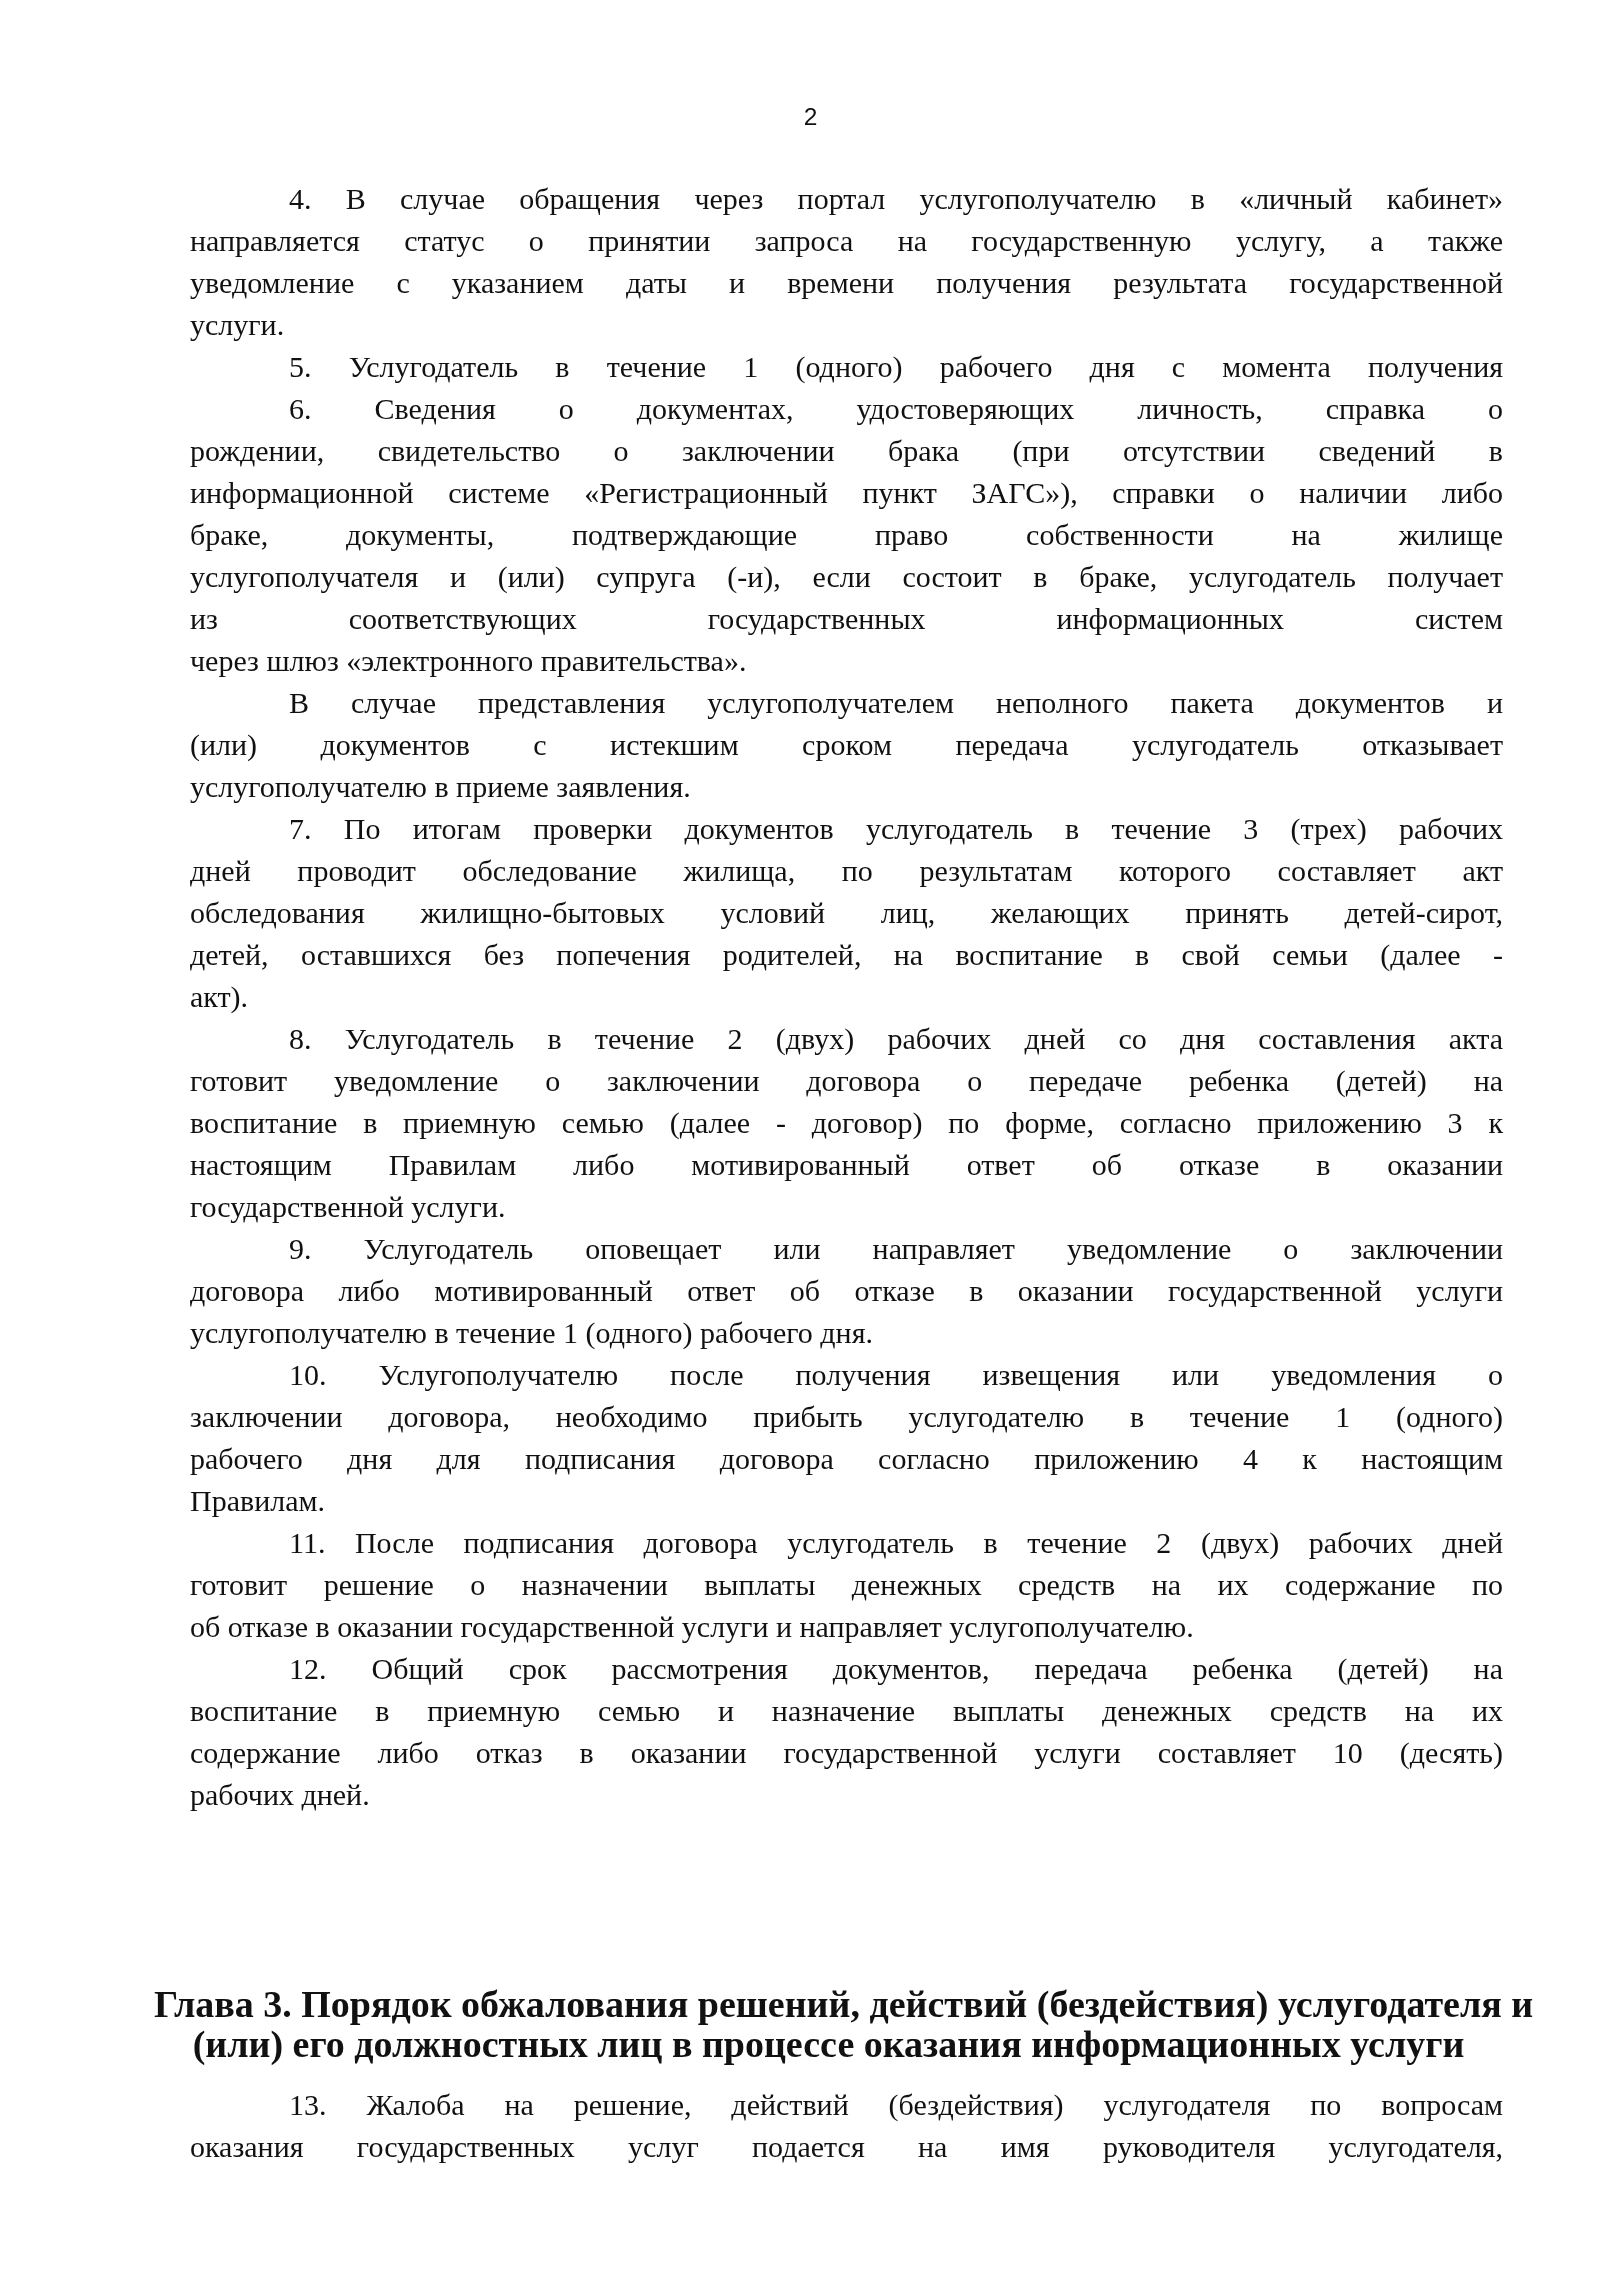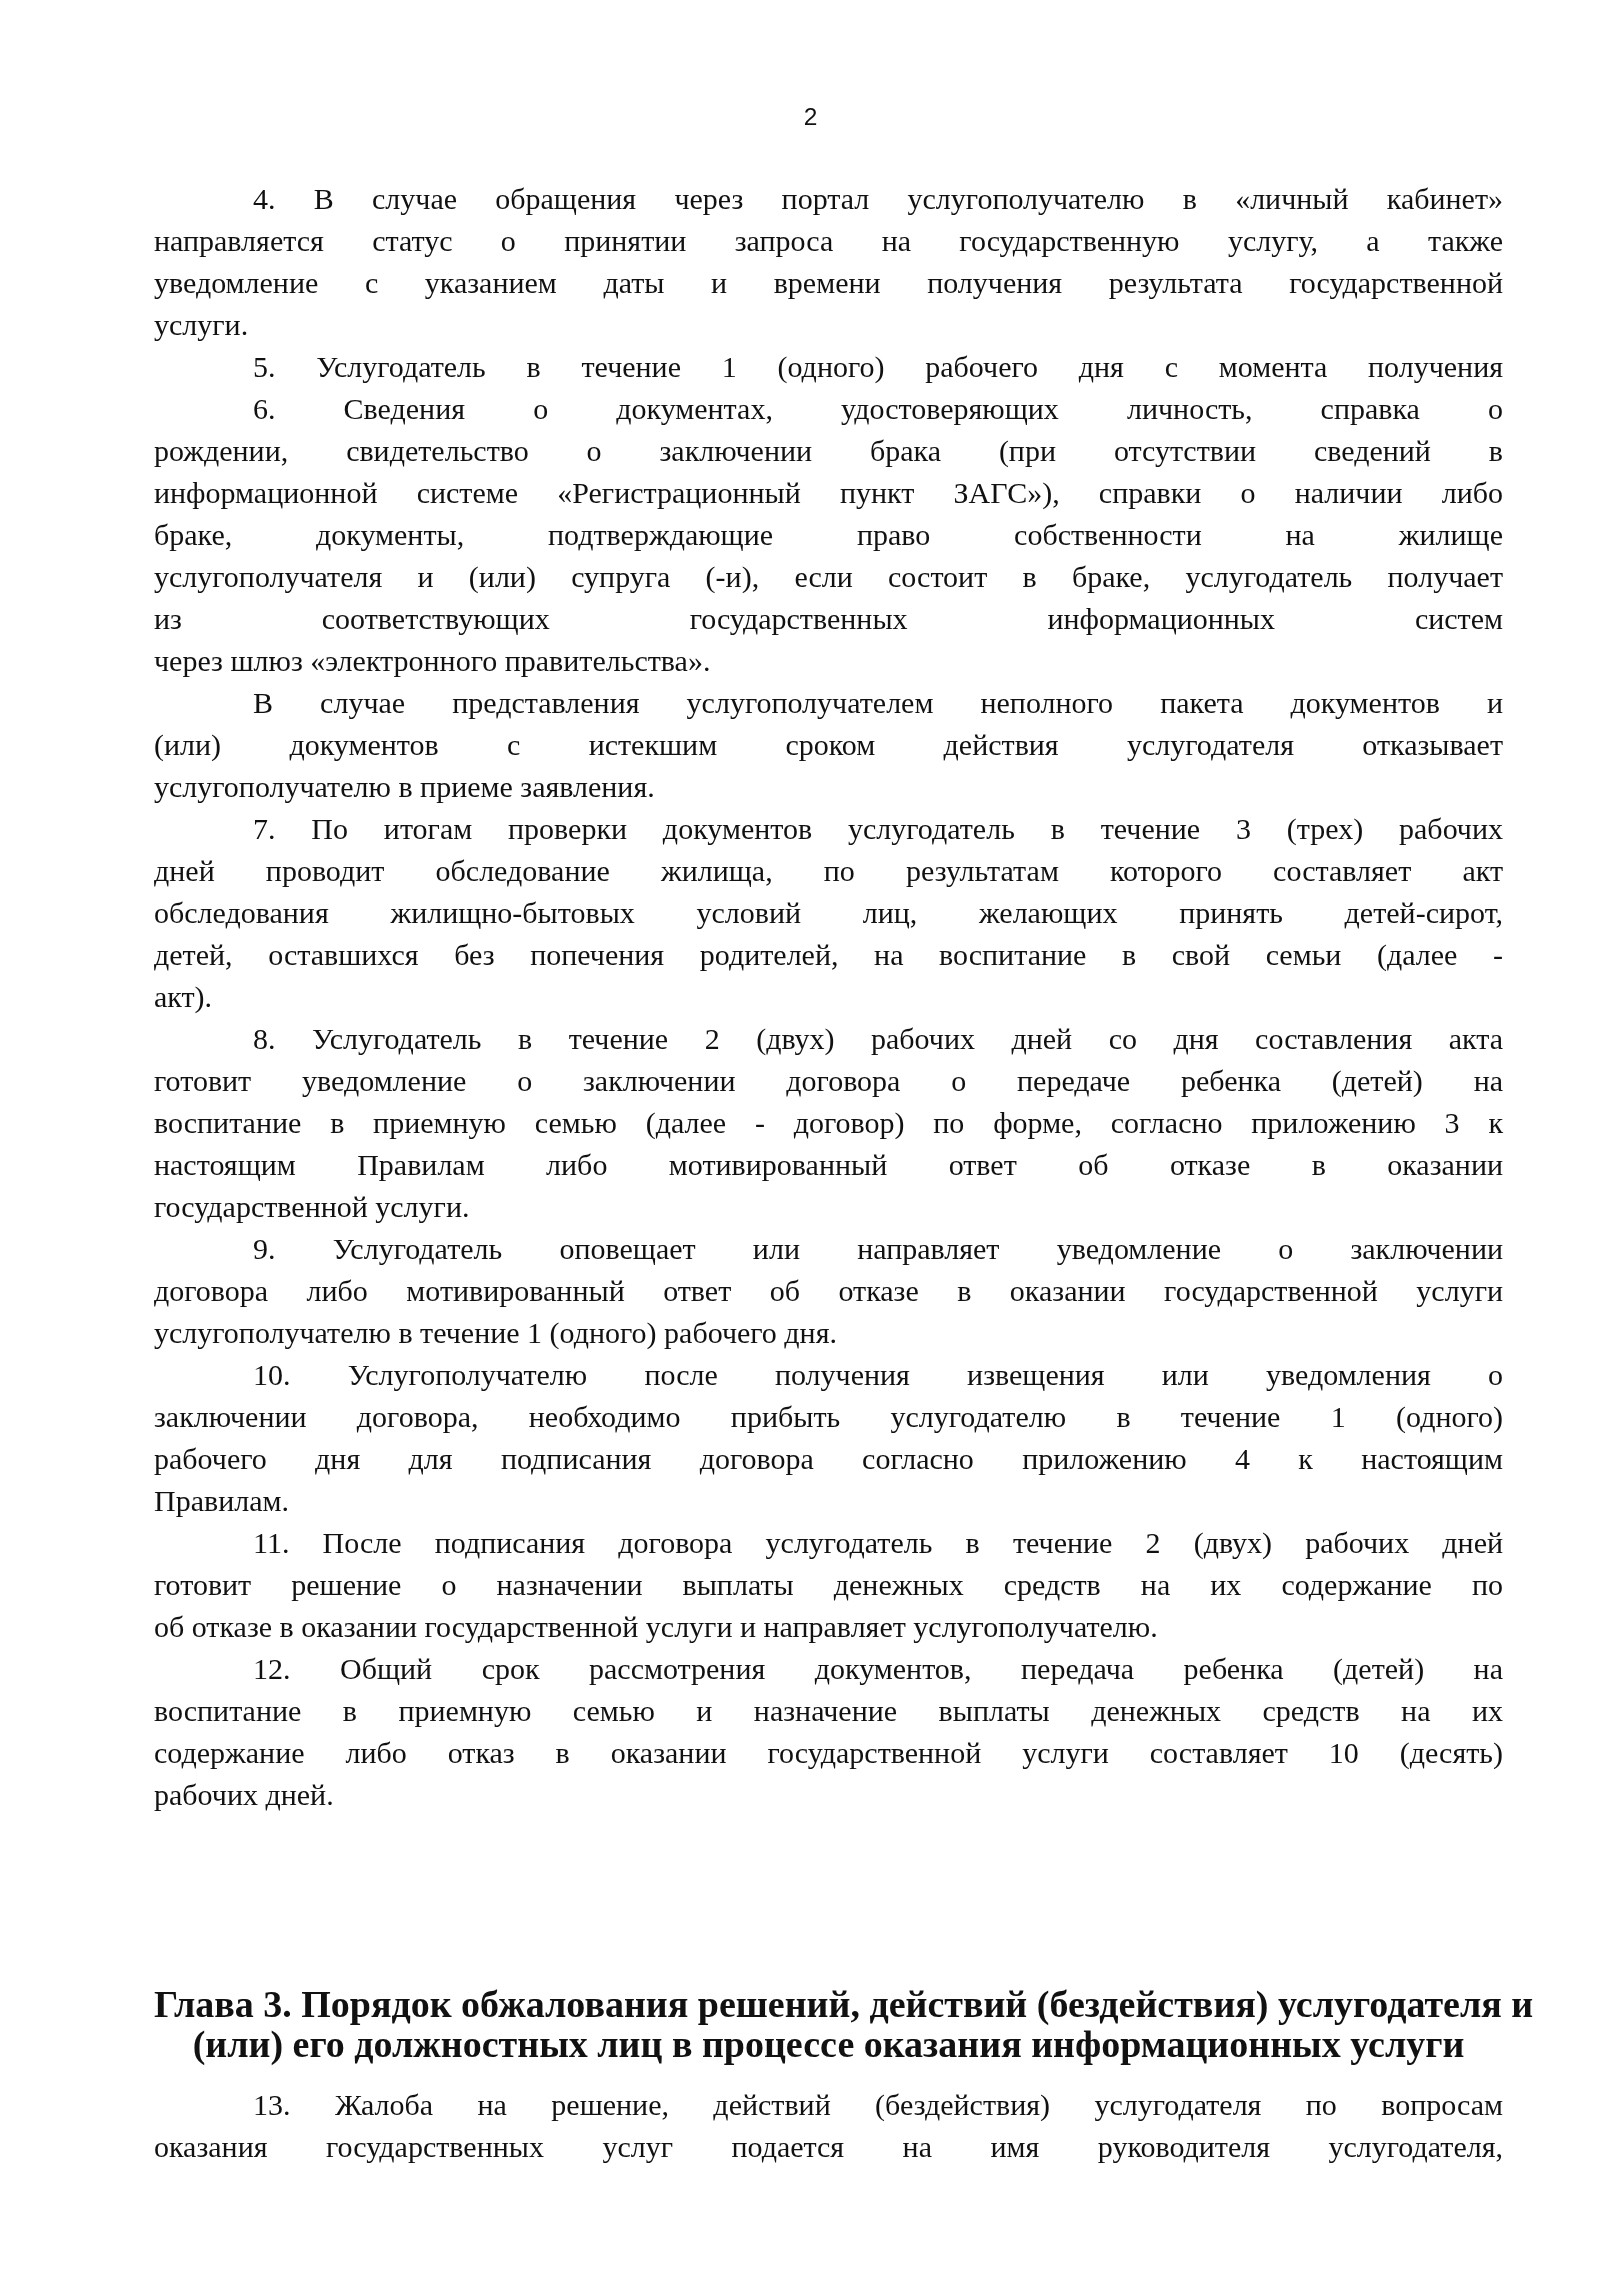--- a/index.html
+++ b/index.html
@@ -34,20 +34,21 @@
       font-size: 30px;
       line-height: 42px;
     }
     .line {
       display: block;
       white-space: nowrap;
       text-align: justify;
       text-align-last: justify;
       height: 42px;
       overflow: visible;
+      margin-left: 36px;
     }
     .line.first {
       padding-left: 99px;
     }
     .line.last {
       text-align-last: left;
     }
     .heading {
       position: absolute;
       left: 154px;
@@ -94,21 +95,21 @@
     <span class="line">рождении, свидетельство о заключении брака (при отсутствии сведений в</span>
     <span class="line">информационной системе «Регистрационный пункт ЗАГС»), справки о наличии либо</span>
     <span class="line">браке, документы, подтверждающие право собственности на жилище</span>
     <span class="line">услугополучателя и (или) супруга (-и), если состоит в браке, услугодатель получает</span>
     <span class="line">из соответствующих государственных информационных систем</span>
     <span class="line last">через шлюз «электронного правительства».</span>
   </div>
 
   <div>
     <span class="line first">В случае представления услугополучателем неполного пакета документов и</span>
-    <span class="line">(или) документов с истекшим сроком действия услугодателя отказывает</span>
+    <span class="line">(или) документов с истекшим сроком передача услугодатель отказывает</span>
     <span class="line last">услугополучателю в приеме заявления.</span>
   </div>
 
   <div>
     <span class="line first">7. По итогам проверки документов услугодатель в течение 3 (трех) рабочих</span>
     <span class="line">дней проводит обследование жилища, по результатам которого составляет акт</span>
     <span class="line">обследования жилищно-бытовых условий лиц, желающих принять детей-сирот,</span>
     <span class="line">детей, оставшихся без попечения родителей, на воспитание в свой семьи (далее -</span>
     <span class="line last">акт).</span>
   </div>

